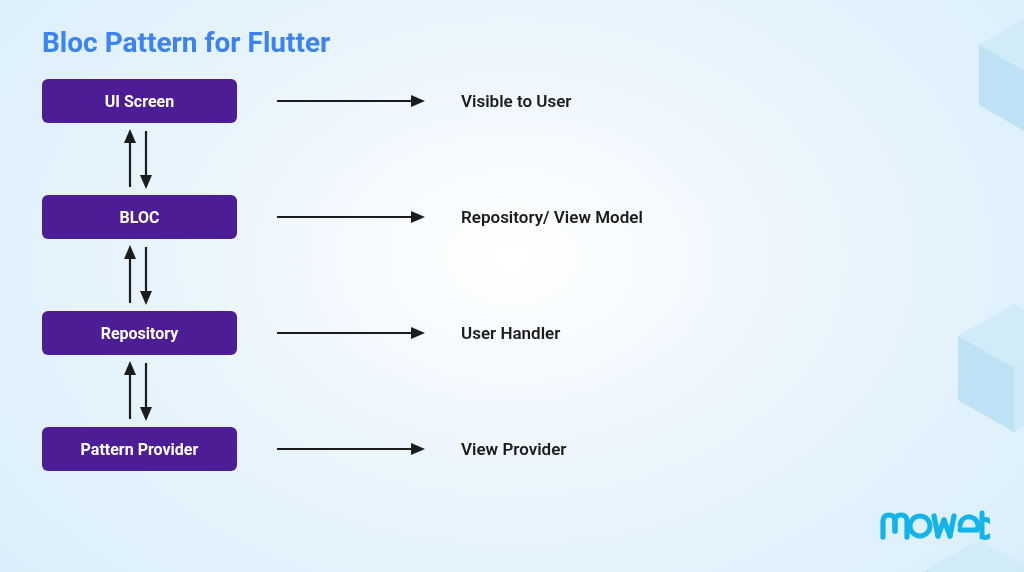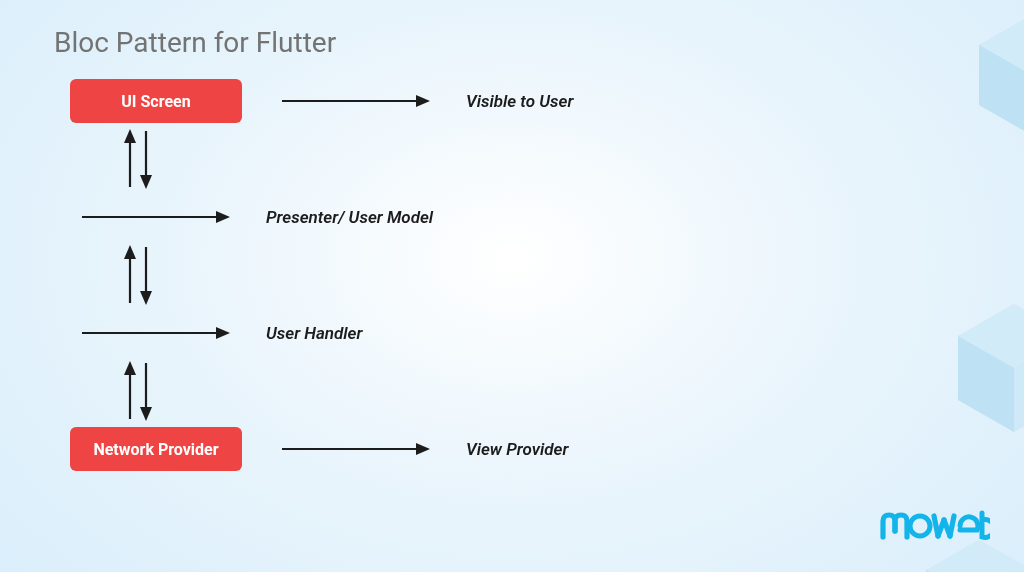--- a/index.html
+++ b/index.html
@@ -4,64 +4,62 @@
 <style>
   * { margin: 0; padding: 0; box-sizing: border-box; }
   html, body { width: 1024px; height: 572px; overflow: hidden; }
   body {
     font-family: -apple-system, BlinkMacSystemFont, "Segoe UI", Roboto, Arial, sans-serif;
     background: radial-gradient(ellipse 700px 500px at 50% 45%, #ffffff 0%, #eaf5fc 45%, #d9eefb 100%);
     position: relative;
   }
   .title {
     position: absolute;
-    left: 54px;
+    left: 42px;
     top: 26px;
     font-size: 28px;
-    font-weight: 400;
-    color: #737373;
+    font-weight: 700;
+    color: #3b82f6;
   }
   .diagram {
     position: absolute;
     left: 42px;
     top: 78px;
     width: 640px;
   }
   .row {
     display: flex;
     align-items: center;
     height: 46px;
   }
   .box {
-    width: 172px;
+    width: 195px;
     height: 44px;
-    background: #ef4444;
+    background: #4c1d95;
     border-radius: 6px;
     display: flex;
     align-items: center;
     justify-content: center;
     color: #fff;
     font-weight: 700;
     font-size: 16px;
-    margin-left: 28px;
   }
   .harrow {
     width: 150px;
     height: 20px;
     margin-left: 38px;
     margin-right: 36px;
     display: flex;
     align-items: center;
   }
   .harrow svg { width: 100%; height: 20px; }
   .desc {
     font-size: 17px;
     font-weight: 600;
     color: #1c1c1c;
-    font-style: italic;
   }
   .varrow-wrap {
     height: 70px;
     display: flex;
     align-items: center;
     padding-left: 74px;
   }
   .varrow-wrap svg { height: 60px; }
   .cubes {
     position: absolute;
@@ -119,59 +117,61 @@
   <div class="varrow-wrap">
     <svg viewBox="0 0 44 60">
         <line x1="14" y1="12" x2="14" y2="58" stroke="#1c1c1c" stroke-width="2.2"></line>
         <polygon points="14,0 8,14 20,14" fill="#1c1c1c"></polygon>
         <line x1="30" y1="2" x2="30" y2="48" stroke="#1c1c1c" stroke-width="2.2"></line>
         <polygon points="30,60 24,46 36,46" fill="#1c1c1c"></polygon>
       </svg>
   </div>
 
   <div class="row">
+    <div class="box">BLOC</div>
     <div class="harrow">
       <svg viewBox="0 0 150 20">
           <line x1="2" y1="10" x2="138" y2="10" stroke="#1c1c1c" stroke-width="2.2"></line>
           <polygon points="150,10 136,4 136,16" fill="#1c1c1c"></polygon>
         </svg>
     </div>
-    <div class="desc">Presenter/ User Model</div>
+    <div class="desc">Repository/ View Model</div>
   </div>
 
   <div class="varrow-wrap">
     <svg viewBox="0 0 44 60">
         <line x1="14" y1="12" x2="14" y2="58" stroke="#1c1c1c" stroke-width="2.2"></line>
         <polygon points="14,0 8,14 20,14" fill="#1c1c1c"></polygon>
         <line x1="30" y1="2" x2="30" y2="48" stroke="#1c1c1c" stroke-width="2.2"></line>
         <polygon points="30,60 24,46 36,46" fill="#1c1c1c"></polygon>
       </svg>
   </div>
 
   <div class="row">
+    <div class="box">Repository</div>
     <div class="harrow">
       <svg viewBox="0 0 150 20">
           <line x1="2" y1="10" x2="138" y2="10" stroke="#1c1c1c" stroke-width="2.2"></line>
           <polygon points="150,10 136,4 136,16" fill="#1c1c1c"></polygon>
         </svg>
     </div>
     <div class="desc">User Handler</div>
   </div>
 
   <div class="varrow-wrap">
     <svg viewBox="0 0 44 60">
         <line x1="14" y1="12" x2="14" y2="58" stroke="#1c1c1c" stroke-width="2.2"></line>
         <polygon points="14,0 8,14 20,14" fill="#1c1c1c"></polygon>
         <line x1="30" y1="2" x2="30" y2="48" stroke="#1c1c1c" stroke-width="2.2"></line>
         <polygon points="30,60 24,46 36,46" fill="#1c1c1c"></polygon>
       </svg>
   </div>
 
   <div class="row">
-    <div class="box">Network Provider</div>
+    <div class="box">Pattern Provider</div>
     <div class="harrow">
       <svg viewBox="0 0 150 20">
           <line x1="2" y1="10" x2="138" y2="10" stroke="#1c1c1c" stroke-width="2.2"></line>
           <polygon points="150,10 136,4 136,16" fill="#1c1c1c"></polygon>
         </svg>
     </div>
     <div class="desc">View Provider</div>
   </div>
 
 </div>

